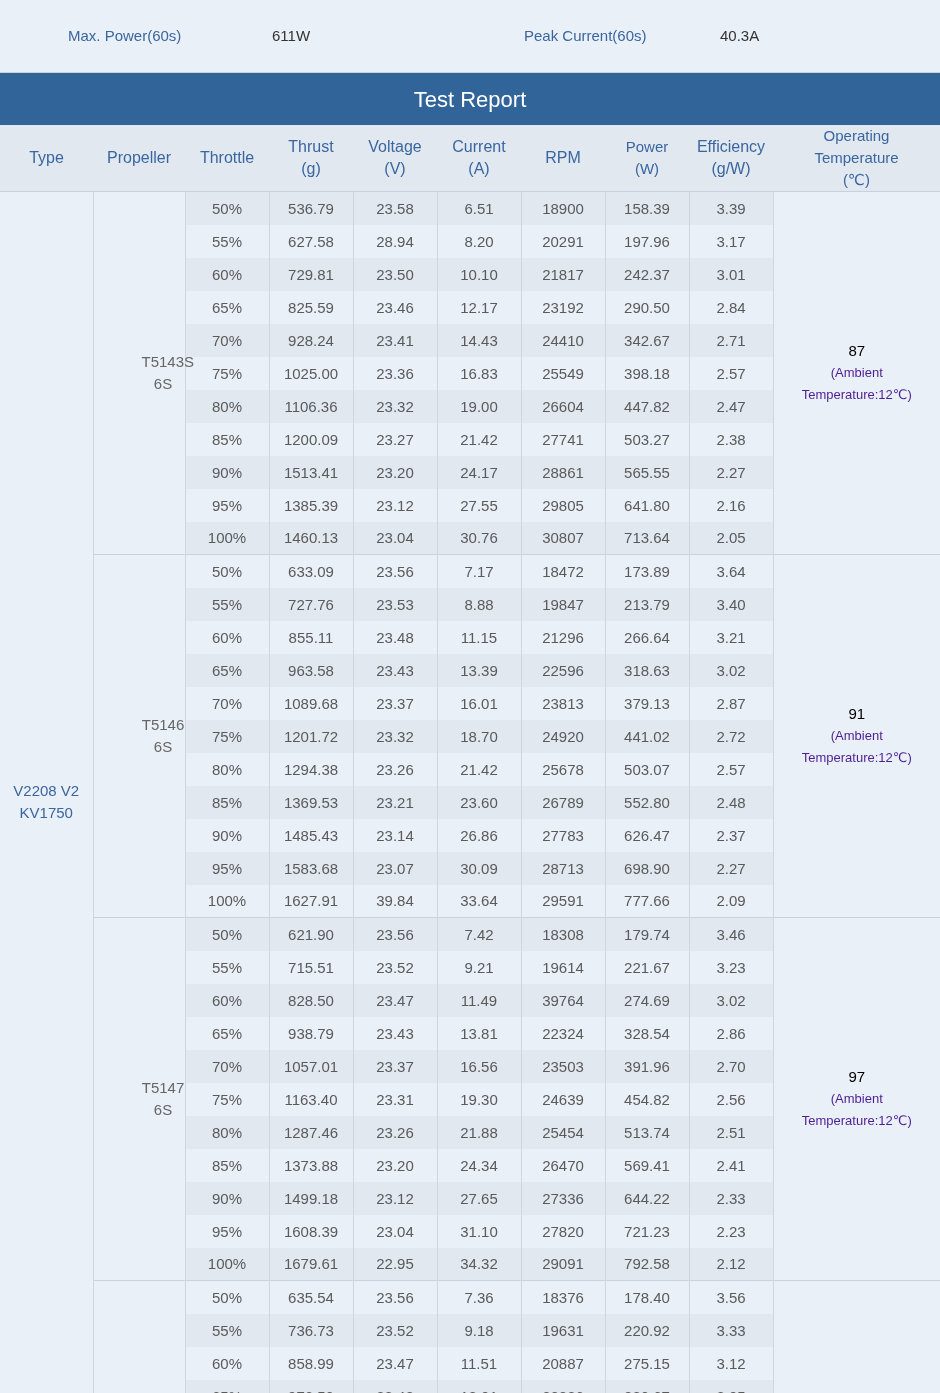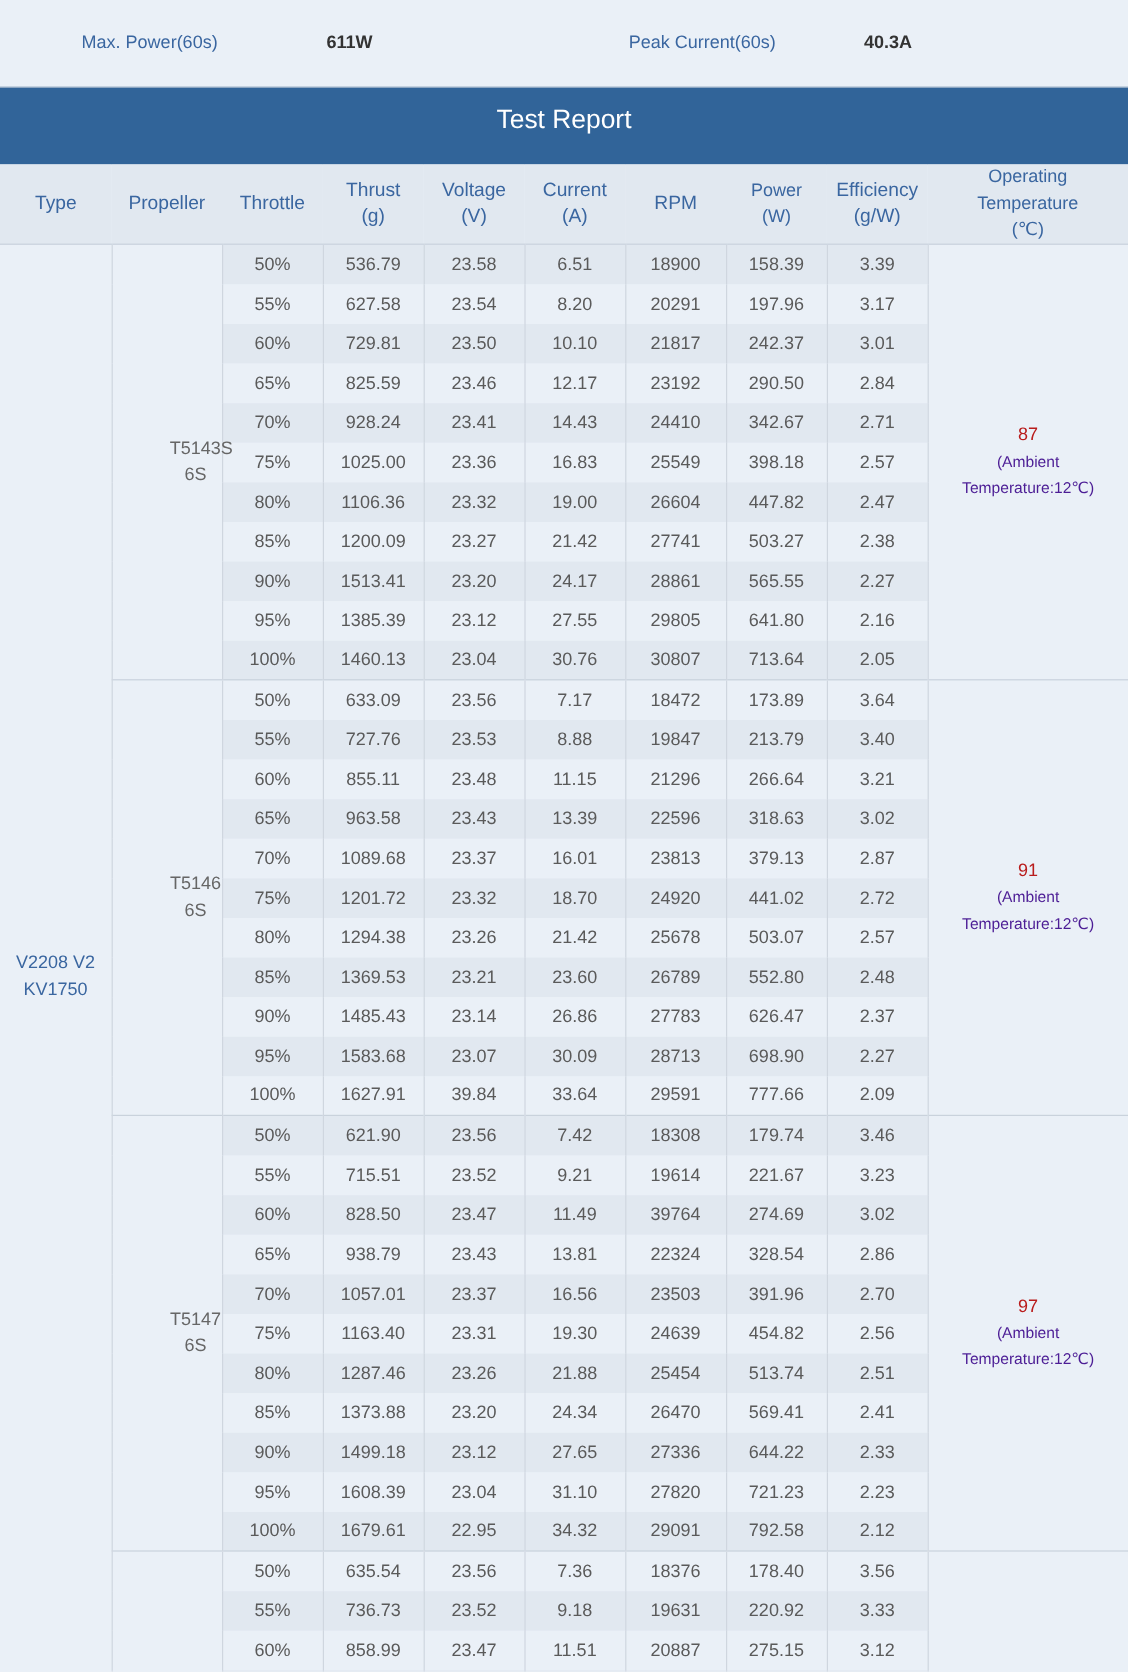--- a/index.html
+++ b/index.html
@@ -2,35 +2,35 @@
 <html><head>
 <meta charset="utf-8">
 <style>
   * { box-sizing: border-box; margin: 0; padding: 0; }
   html, body { width: 940px; height: 1393px; overflow: hidden; background: #eaf0f7; }
   body { font-family: "Liberation Sans", "DejaVu Sans", sans-serif; color: #555; }
 
   .summary { position: relative; height: 72px; background: #eaf0f7; }
   .summary span { position: absolute; top: 27px; font-size: 15px; }
   .summary .lbl { color: #3a66a0; }
-  .summary .val { color: #333; font-weight: bold; }
-
-  .banner { height: 65px; background: #316499; color: #fff; font-size: 22px; text-align: center; line-height: 53px; border-top: 1px solid #c9d3de; }
+  .summary .val { color: #333; }
+
+  .banner { height: 53px; background: #316499; color: #fff; font-size: 22px; text-align: center; line-height: 53px; border-top: 1px solid #c9d3de; }
 
   table { border-collapse: collapse; width: 940px; table-layout: fixed; }
   thead th { height: 66px; background: #e1e8f0; color: #3a66a0; font-weight: normal; font-size: 16px; line-height: 22px; border-bottom: 1px solid #c9d2dc; }
   thead th.small { font-size: 15px; }
   tbody td { height: 33px; text-align: center; font-size: 15px; color: #5a5a5a; border-right: 1px solid #cfd6df; }
   tbody tr.dark td.d { background: #e1e8f0; }
   tbody tr.light td.d { background: #eaf0f7; }
   td.span { background: #eaf0f7; vertical-align: middle; border-right: 1px solid #cfd6df; }
   td.type { color: #3a66a0; font-size: 15px; line-height: 22px; }
   td.prop { color: #666; font-size: 15px; line-height: 22px; padding-left: 48px; }
   td.temp { border-right: none; line-height: 22px; }
-  td.temp .t { color: #b91c1c; font-size: 15px; display: block; }
+  td.temp .t { color: #000000; font-size: 15px; display: block; }
   td.temp .a { color: #4c1d95; font-size: 13px; display: block; }
   tr.grp td { border-top: 1px solid #c9d2dc; }
   td.last { border-right: 1px solid #cfd6df; margin-left: 20px; }
 </style>
 </head>
 <body>
 
 <div class="summary">
   <span class="lbl" style="left:68px">Max. Power(60s)</span>
   <span class="val" style="left:272px">611W</span>
@@ -79,21 +79,21 @@
         <td class="d">158.39</td>
         <td class="d last">3.39</td>
         <td class="span temp" rowspan="11">
           <span class="t">87</span>
           <span class="a">(Ambient<br>Temperature:12℃)</span>
         </td>
       </tr>
       <tr class="light">
         <td class="d">55%</td>
         <td class="d">627.58</td>
-        <td class="d">23.54</td>
+        <td class="d">28.94</td>
         <td class="d">8.20</td>
         <td class="d">20291</td>
         <td class="d">197.96</td>
         <td class="d last">3.17</td>
       </tr>
       <tr class="dark">
         <td class="d">60%</td>
         <td class="d">729.81</td>
         <td class="d">23.50</td>
         <td class="d">10.10</td>

